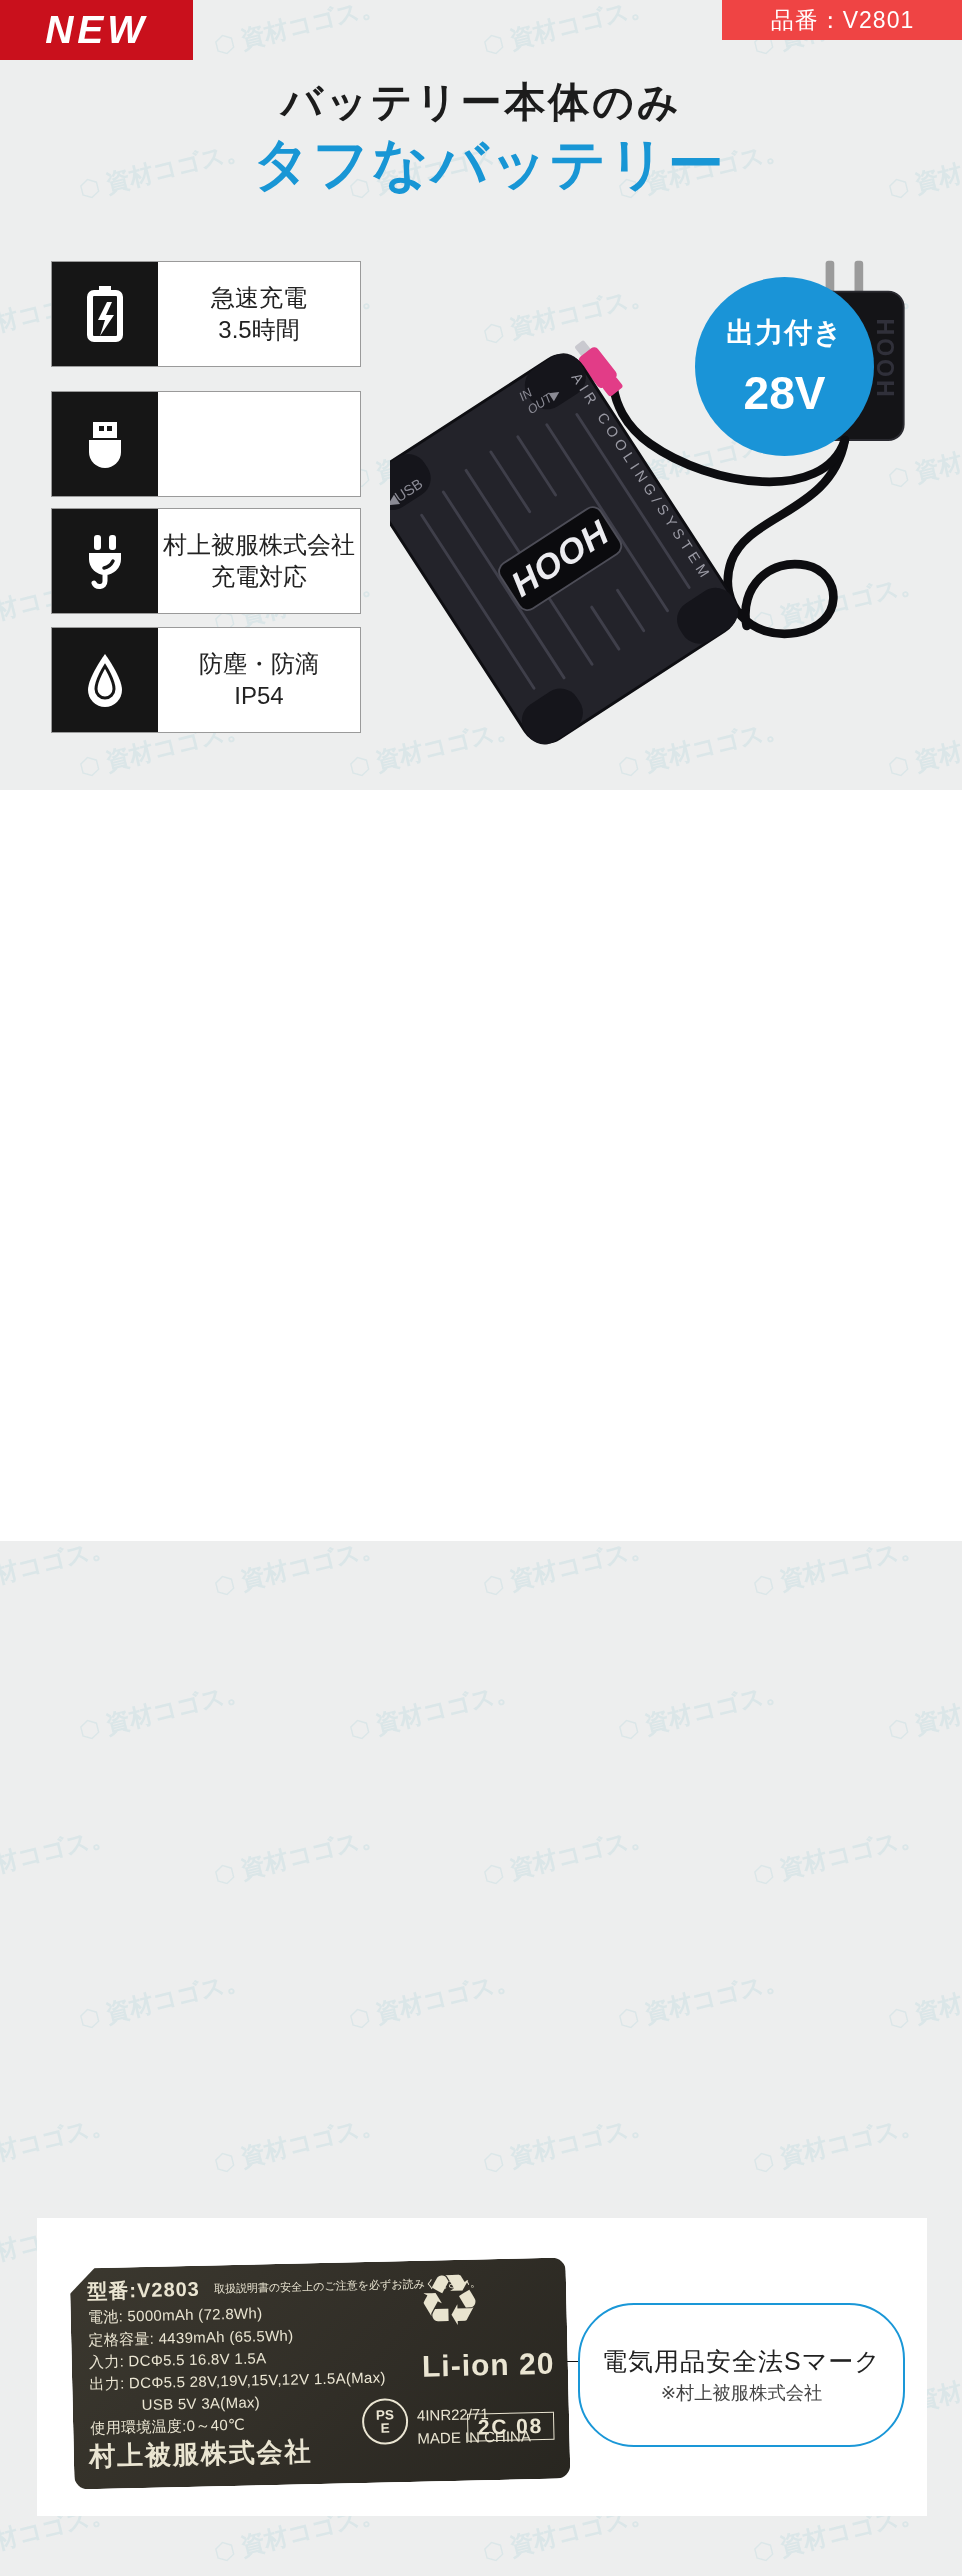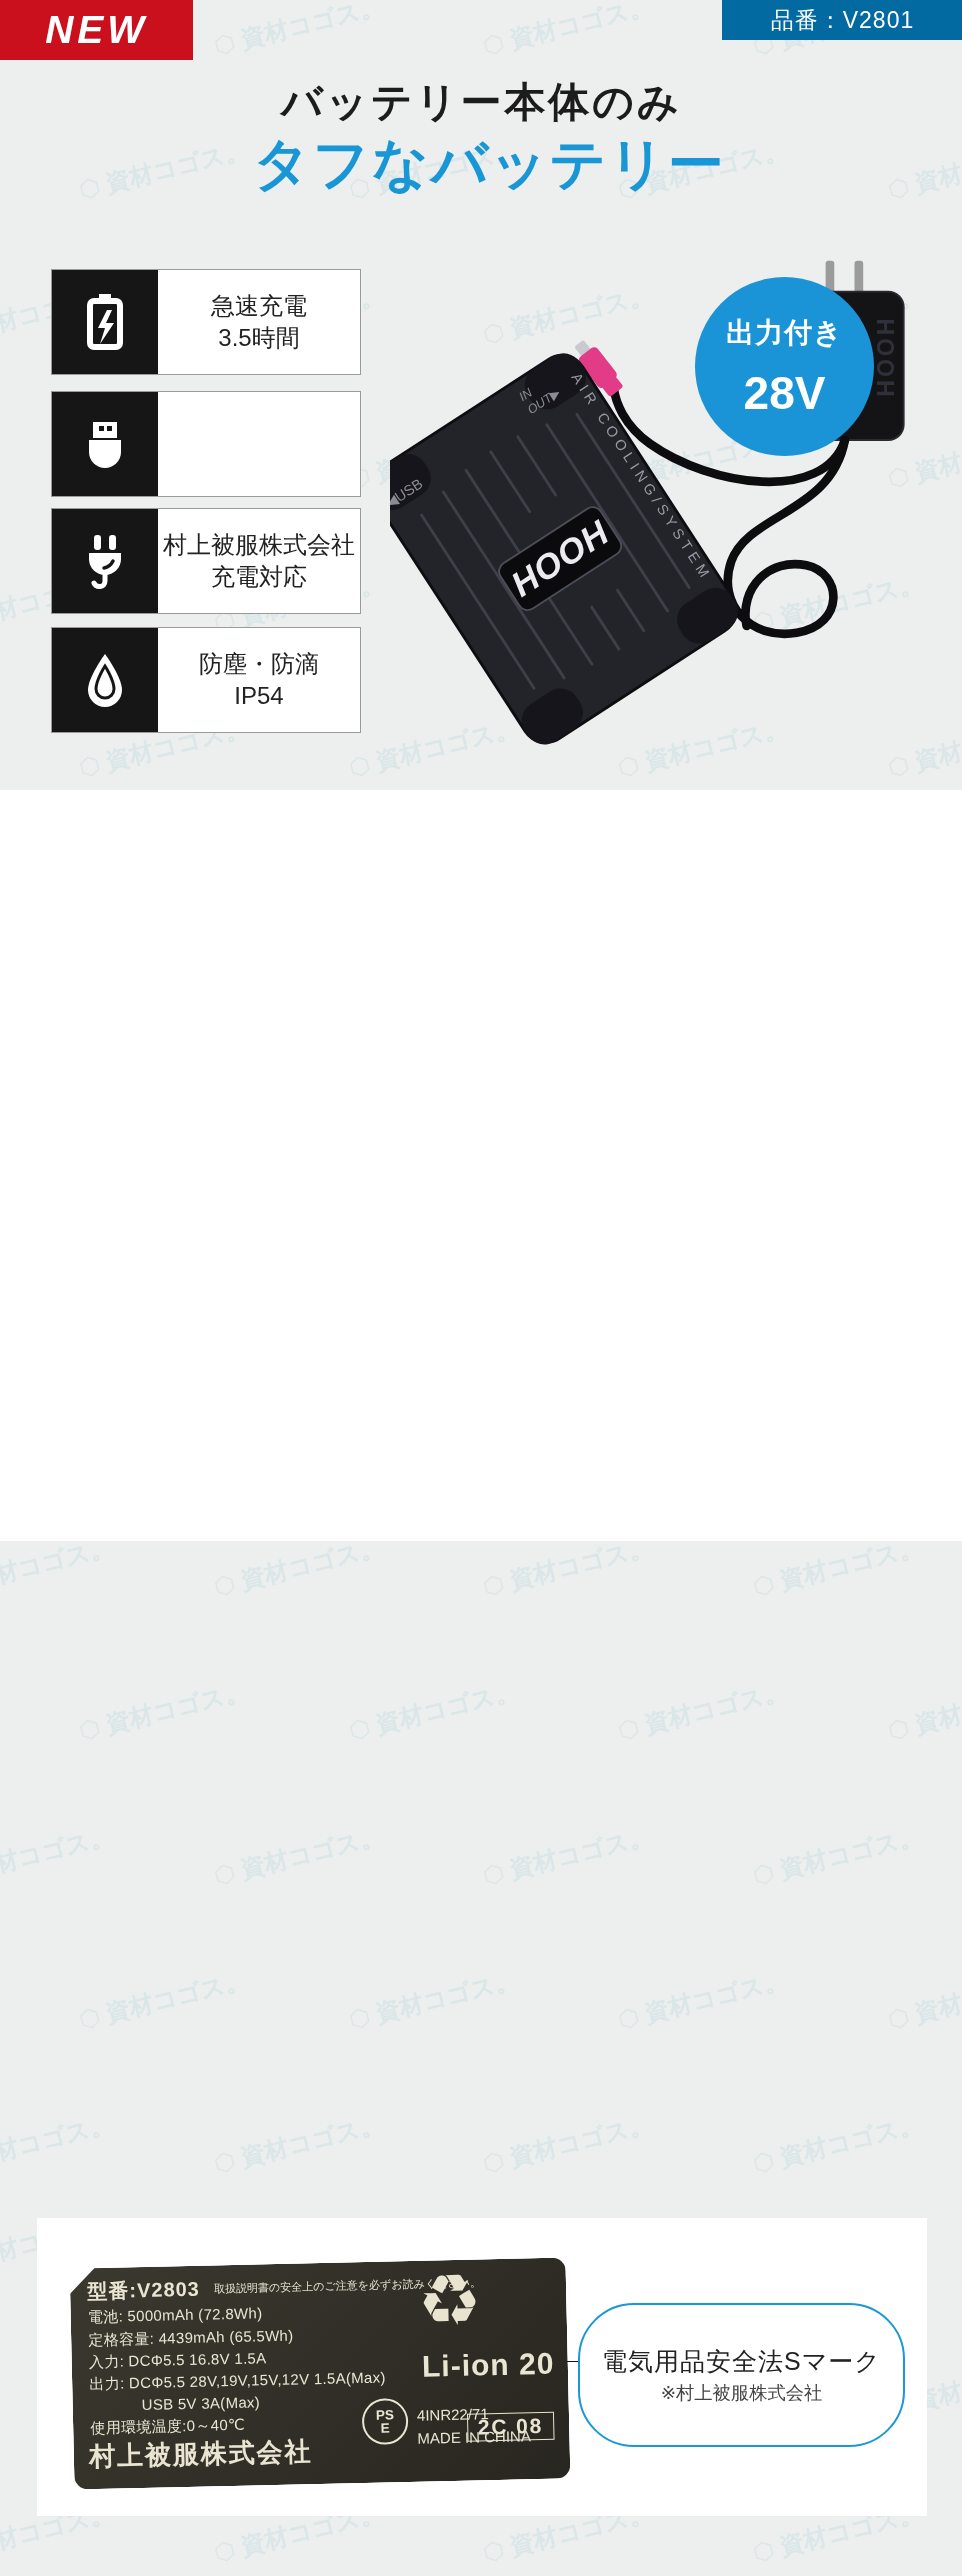--- a/index.html
+++ b/index.html
@@ -8,21 +8,21 @@
   .sec{position:absolute;left:0;width:963px;overflow:hidden;}
   .gray{background:#edeeee;}
   .white{background:#ffffff;}
   .wm-layer{position:absolute;inset:0;z-index:0;pointer-events:none;}
   .wm{position:absolute;transform:rotate(-14deg);color:rgba(70,175,195,.11);font-size:24px;font-weight:bold;white-space:nowrap;}
   .z{position:absolute;z-index:1;}
 
   
   .new-badge{left:0;top:0;width:193px;height:60px;background:#c9101c;color:#fff;
     display:flex;align-items:center;justify-content:center;font-size:39px;font-weight:bold;font-style:italic;letter-spacing:3.9px;}
-  .partno-badge{right:0;top:0;width:241px;height:40px;background:#0369a1;color:#fff;
+  .partno-badge{right:0;top:0;width:241px;height:40px;background:#ef4444;color:#fff;
     display:flex;align-items:center;justify-content:center;font-size:23px;letter-spacing:1px;}
   .hero-title{left:0;top:75px;width:963px;text-align:center;font-size:41px;font-weight:bold;color:#1c1c1c;letter-spacing:2.9px;}
   .hero-sub{left:8px;top:127px;width:963px;text-align:center;font-size:56px;font-weight:bold;color:#1896d5;letter-spacing:1.9px;}
 
   .feature{left:51px;width:310px;height:106px;display:flex;background:#fff;border:1px solid #9a9a9a;box-sizing:border-box;}
   .feature .icon-cell{width:106px;height:104px;background:#161616;flex:0 0 auto;display:flex;align-items:center;justify-content:center;}
   .feature .txt-cell{flex:1;display:flex;flex-direction:column;align-items:center;justify-content:center;
     font-size:24px;color:#222;line-height:32px;text-align:center;}
 
   .hero-art{left:390px;top:255px;width:559px;height:530px;}
@@ -136,21 +136,21 @@
         <text x="56" y="-146" font-size="13" font-style="italic" fill="#8b8b95">IN</text>
         <text x="56" y="-130" font-size="13" font-style="italic" fill="#8b8b95">OUT▶</text>
       </g>
     </svg>
 
     <div class="z circle-badge">
       <div class="l1">出力付き</div>
       <div class="l2">28V</div>
     </div>
 
-    <div class="z feature" style="top:269px;">
+    <div class="z feature" style="top:261px;">
       <div class="icon-cell">
         <svg width="64" height="64" viewBox="0 0 64 64">
           <rect x="26" y="4" width="12" height="8" fill="#fff"></rect>
           <rect x="17" y="11" width="30" height="46" rx="4" fill="none" stroke="#fff" stroke-width="6"></rect>
           <path d="M34 20 L25 38 h7 l-5 16 l14 -21 h-8 l6 -13 z" fill="#fff"></path>
         </svg>
       </div>
       <div class="txt-cell">
         <span>急速充電</span>
         <span>3.5時間</span>

